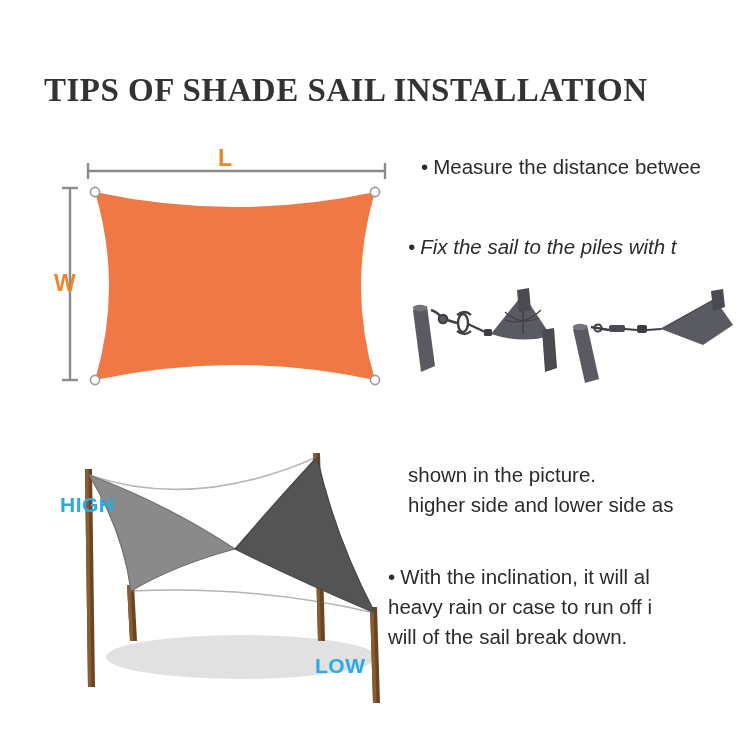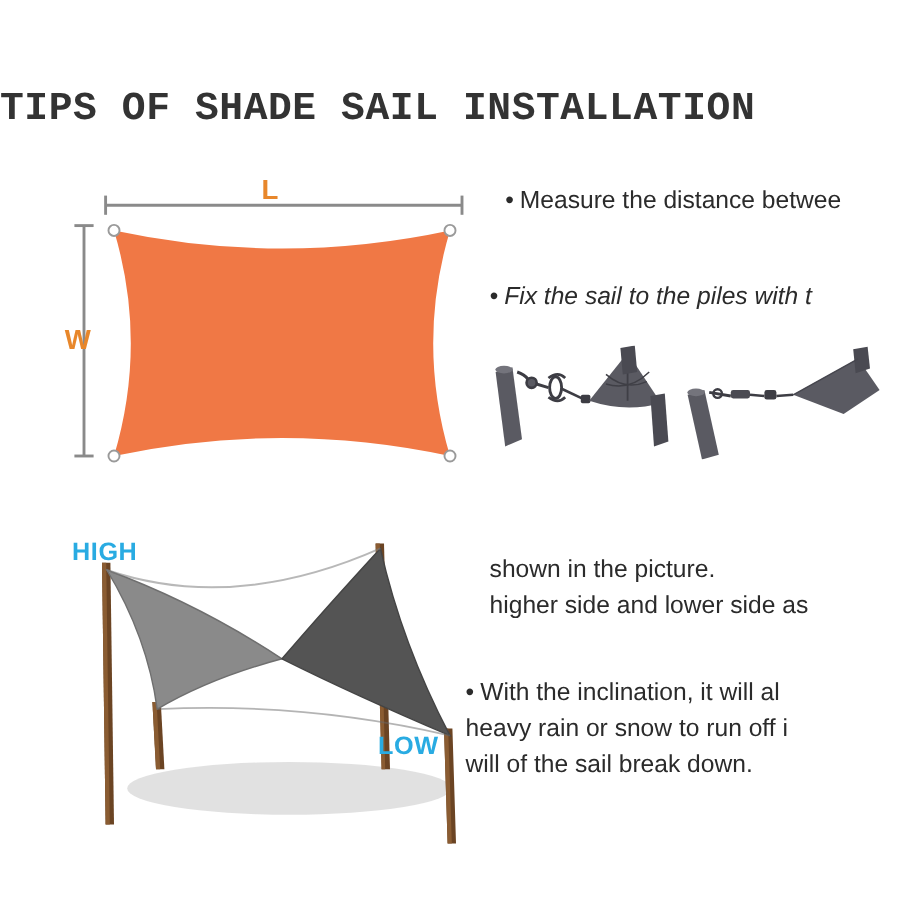--- a/index.html
+++ b/index.html
@@ -16,26 +16,27 @@
     font-family: "Liberation Sans", sans-serif;
   }
 
   
   #title {
     position: absolute;
     top: 72px;
     left: 0;
     width: 602px;
     text-align: center;
-    font-family: Liberation Mono, monospace;
+    font-family: Liberation Serif, serif;
     font-size: 33px;
     font-weight: bold;
     letter-spacing: 0.5px;
     color: #333333;
     white-space: nowrap;
+    padding-left: 44px;
   }
 
   
   .bullet-block {
     position: absolute;
     font-family: "Liberation Sans", sans-serif;
     font-size: 20.5px;
     line-height: 30px;
     color: #2b2b2b;
     white-space: nowrap;
@@ -61,20 +62,21 @@
     color: #E8872B;
   }
 
   
   .hl-label {
     position: absolute;
     font-size: 21px;
     font-weight: bold;
     color: #29ABE2;
     letter-spacing: 0.5px;
+    margin-top: 44px;
   }
   #label-HIGH { left: 60px; top: 449px; }
   #label-LOW  { left: 315px; top: 610px; }
 
   
   .svg-layer { position: absolute; }
 </style>
 </head>
 <body>
 
@@ -209,17 +211,17 @@
   <div id="label-HIGH" class="hl-label">HIGH</div>
   <div id="label-LOW" class="hl-label">LOW</div>
 
   <div class="bullet-block" style="left:408px; top:460px;">
     <div><span>shown in the picture.</span></div>
     <div><span>higher side and lower side as</span></div>
   </div>
 
   <div class="bullet-block" style="left:388px; top:562px;">
     <div><span class="bdot">•</span><span>With the inclination, it will al</span></div>
-    <div><span>heavy rain or snow to run off i</span></div>
+    <div><span>heavy rain or case to run off i</span></div>
     <div><span>will of the sail break down.</span></div>
   </div>
 
 </div>
 
 </body></html>

